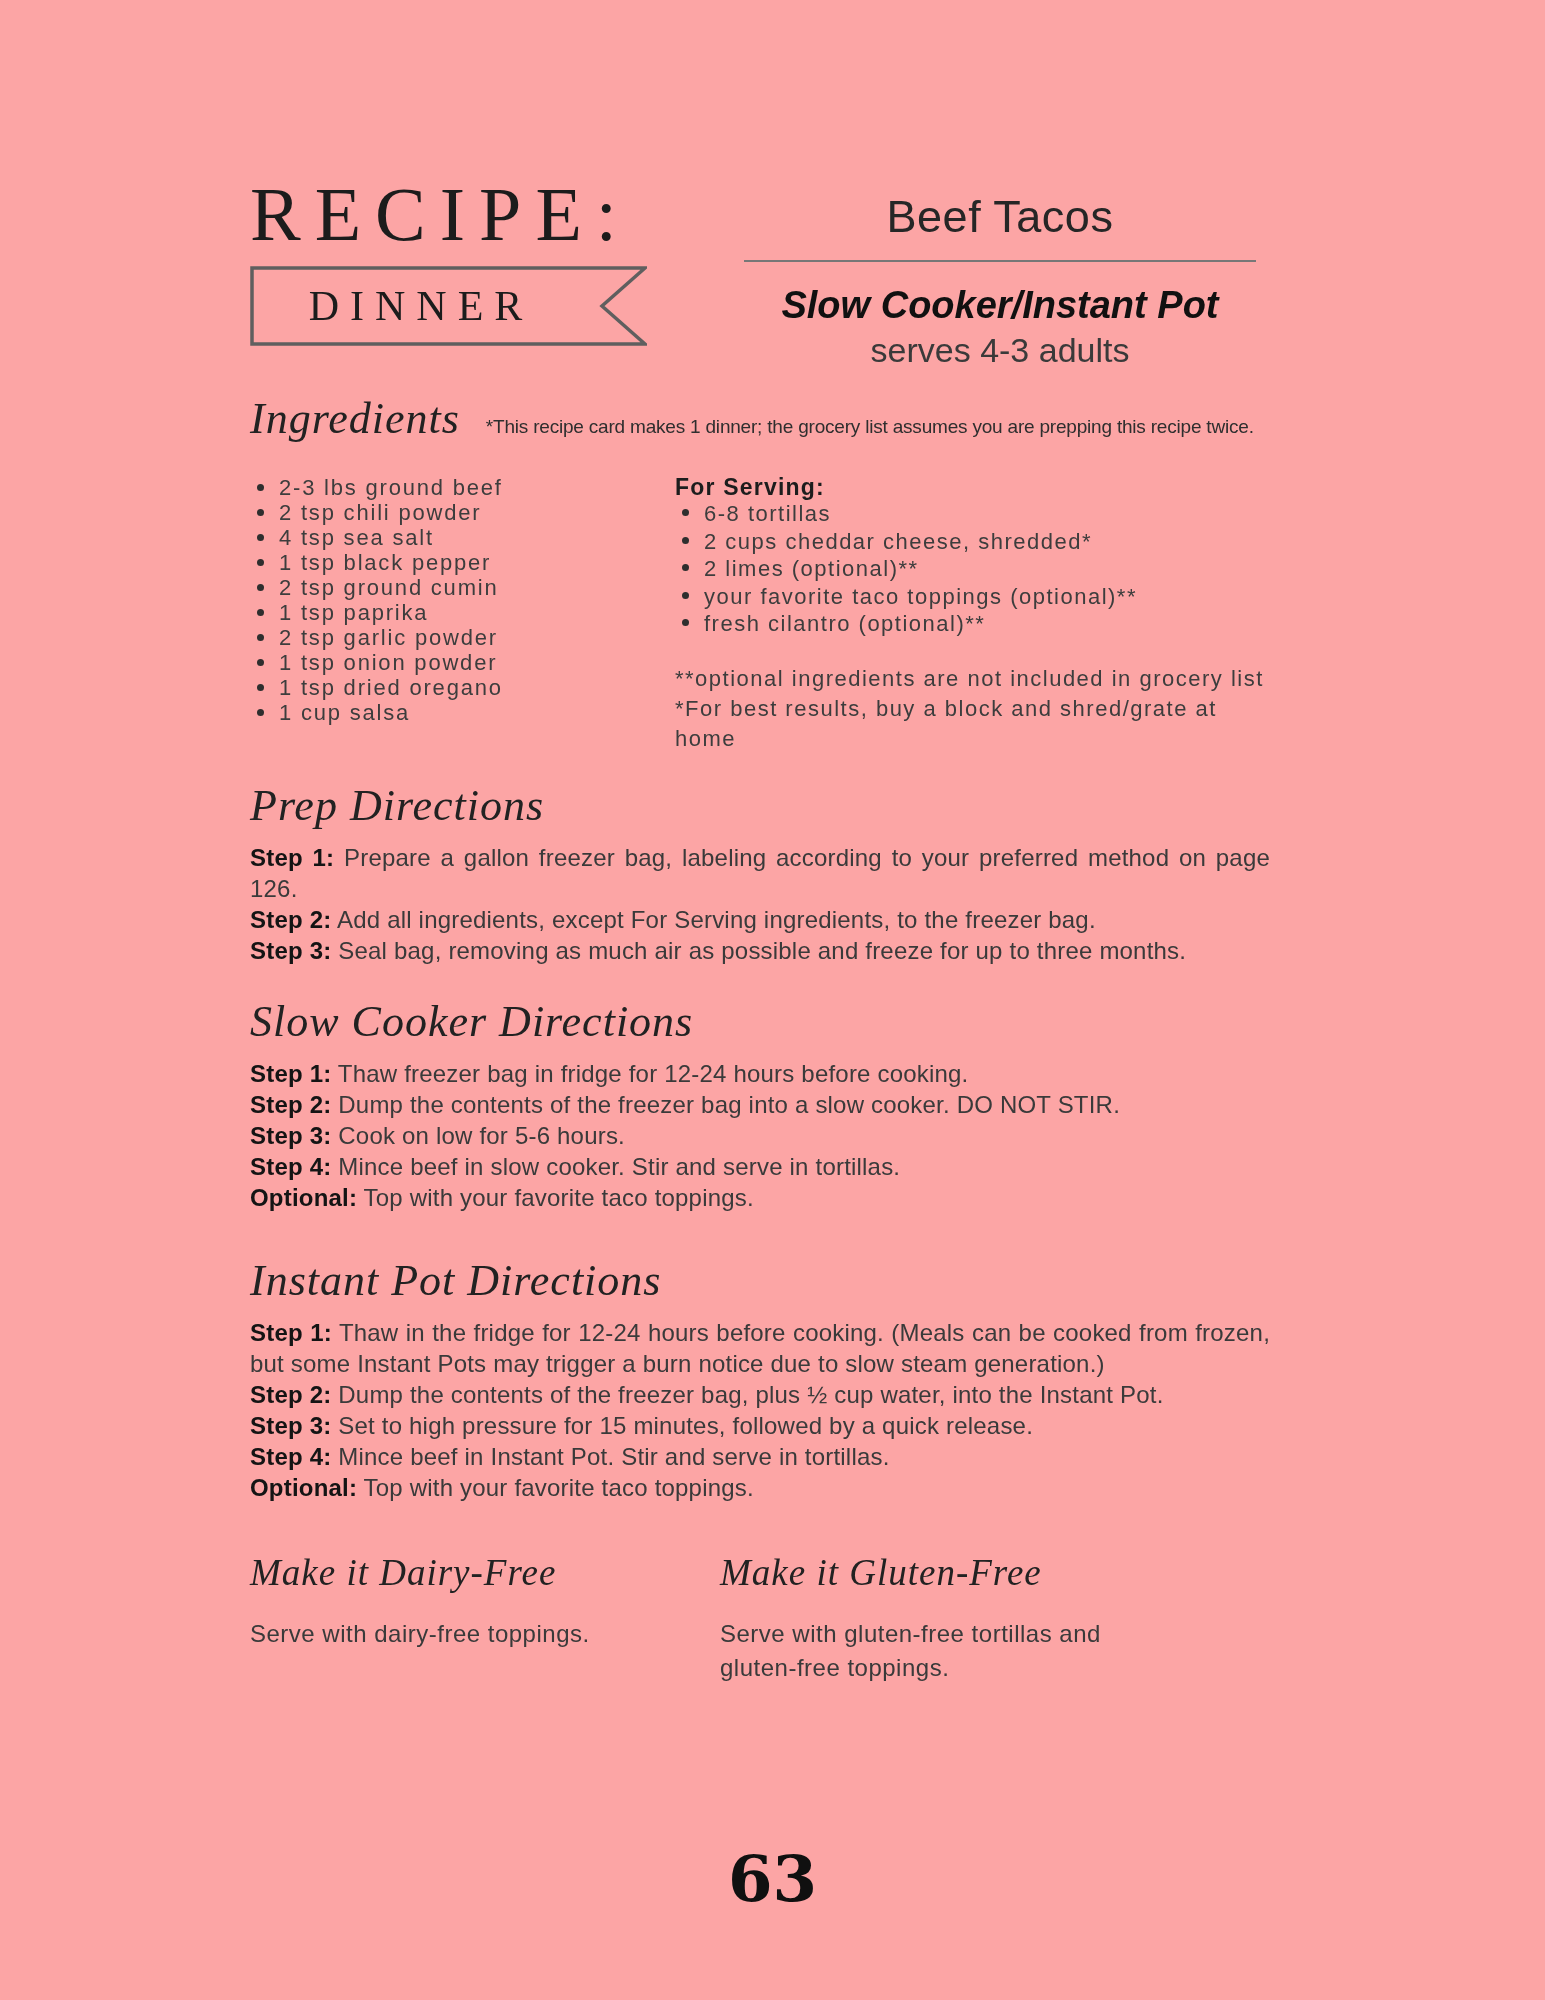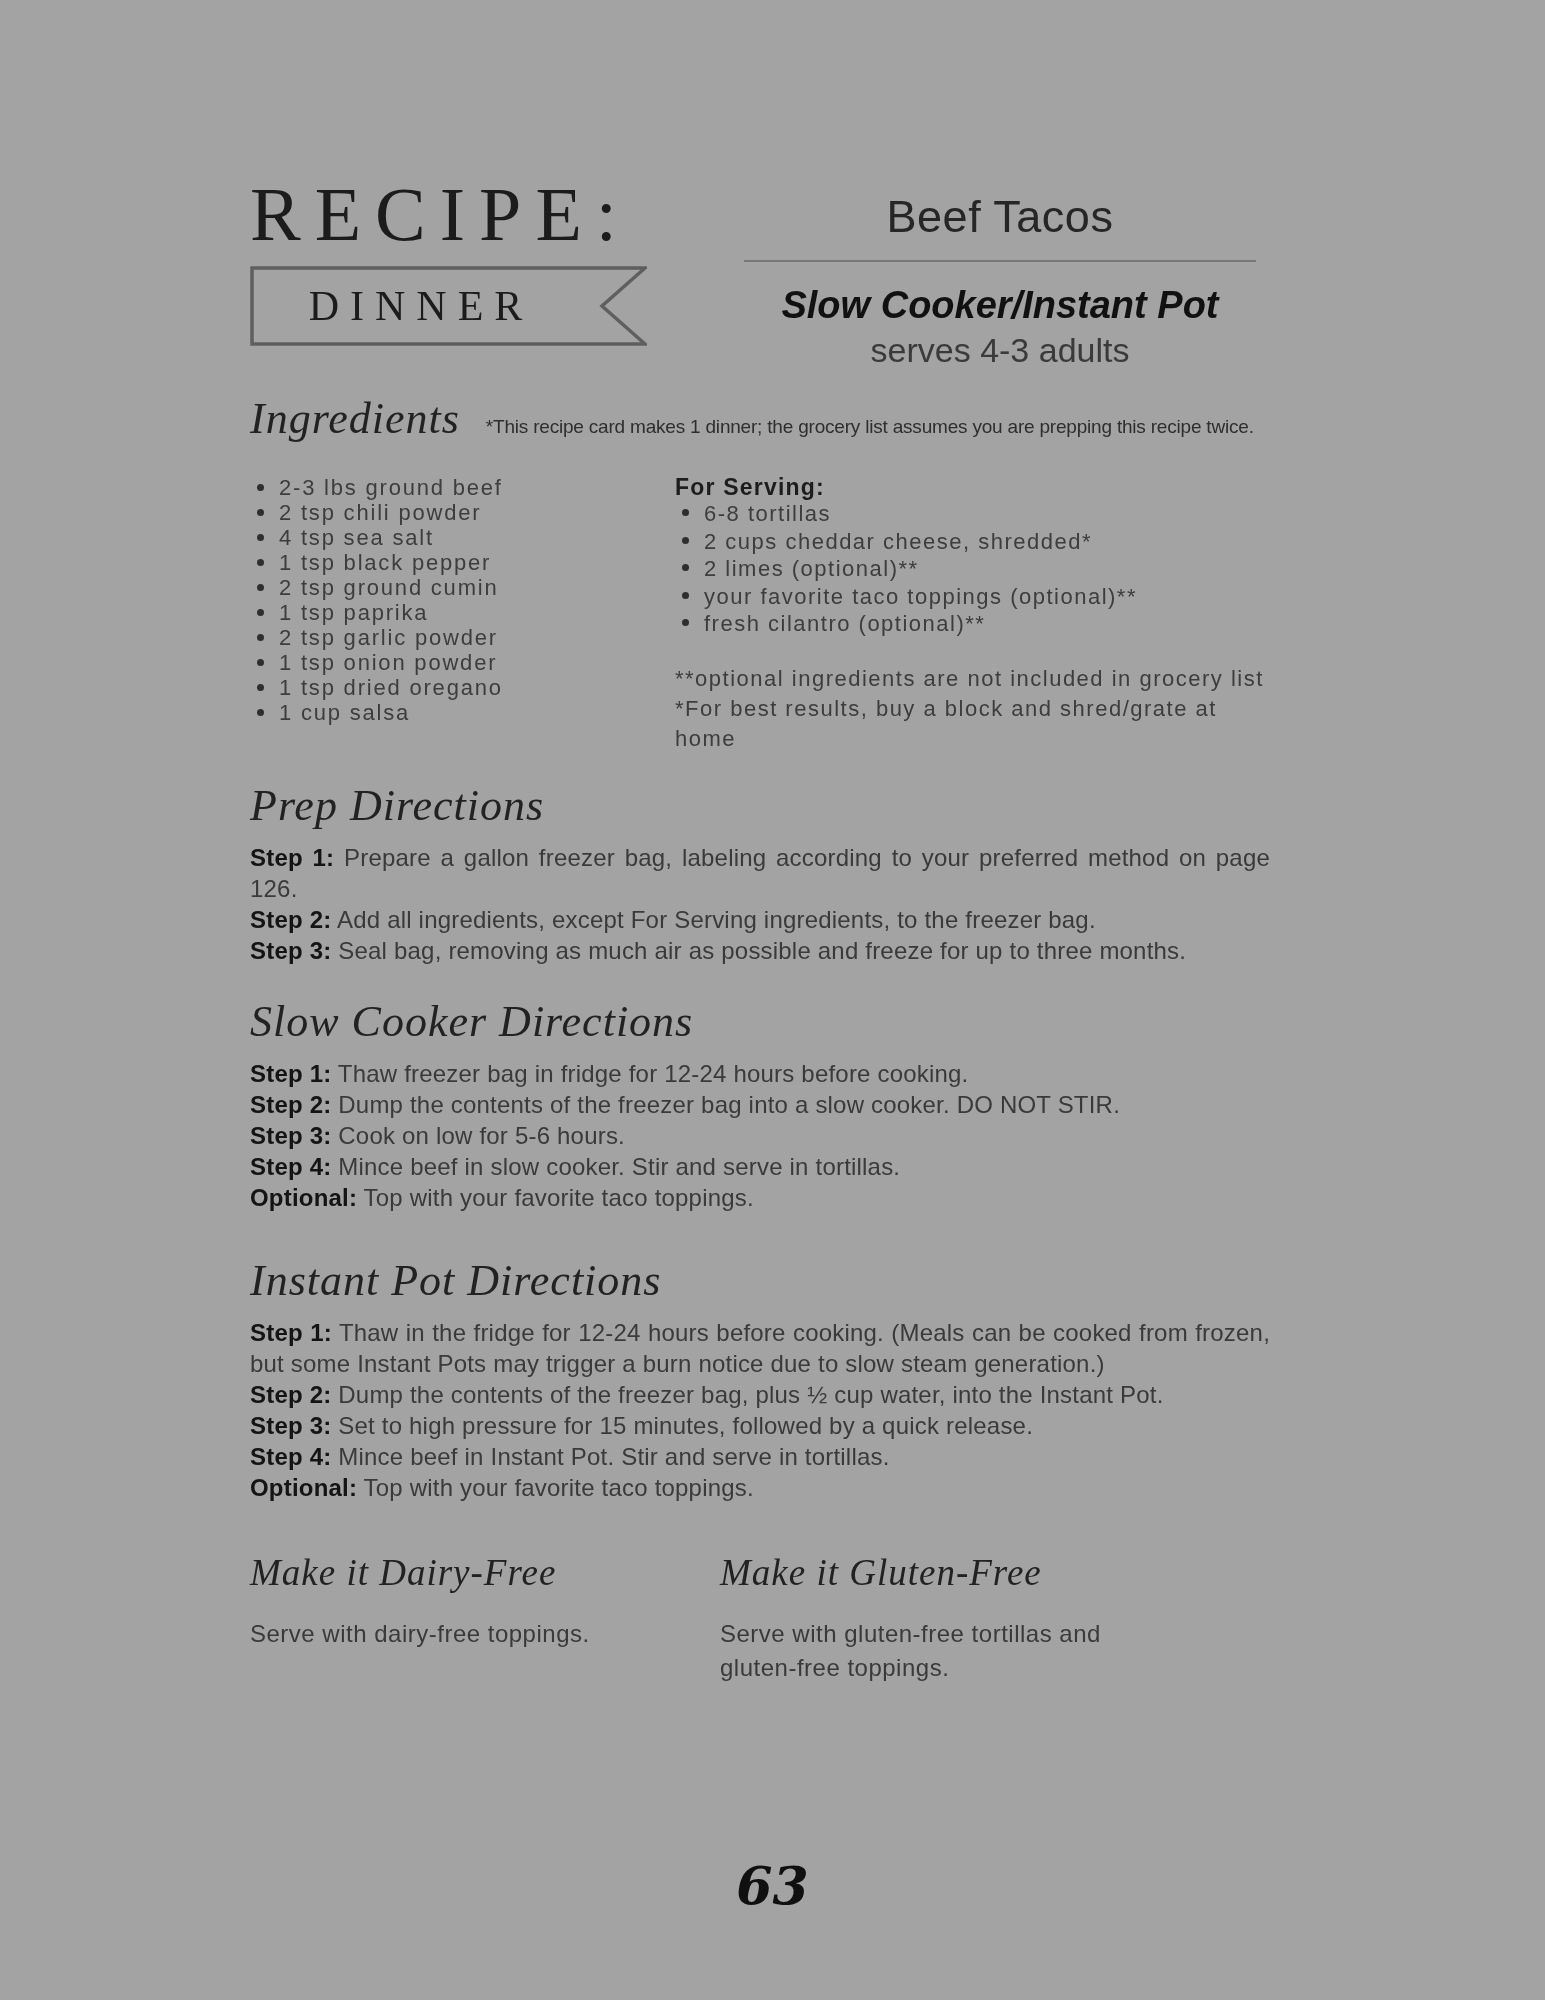--- a/index.html
+++ b/index.html
@@ -1,18 +1,18 @@
 <!DOCTYPE html>
 <html><head>
 <meta charset="utf-8">
 <style>
   * { box-sizing: border-box; }
   html,body { margin:0; padding:0; background:#ffffff; }
   body { font-family:"Liberation Sans", sans-serif; color:#3c3c3c; }
-  .page { position:relative; width:1545px; height:2000px; background:#a3a3a3; overflow:hidden; }
+  .page { position:relative; width:1545px; height:2000px; background:#fca5a5; overflow:hidden; }
   .content { padding:0 275px 0 250px; }
 
   
   .header { display:flex; justify-content:space-between; padding-top:176px; }
   .recipe-label { font-family:"Liberation Serif", serif; font-weight:400; font-size:76px;
                   letter-spacing:14px; color:#1c1c1c; line-height:1; white-space:nowrap; }
   .banner { position:relative; width:397px; height:80px; margin-top:14px; }
   .banner svg { position:absolute; left:0; top:0; }
   .banner-label { position:absolute; inset:0; display:flex; align-items:center; justify-content:center;
                   padding-right:55px; font-family:"Liberation Serif", serif; font-size:42px;
@@ -48,21 +48,21 @@
 
   
   .variants { display:flex; margin-top:48px; }
   .variant { width:470px; }
   .variant .section-heading { font-size:37px; line-height:44px; }
   .variant-text { margin-top:22px; font-size:24px; line-height:34px; letter-spacing:0.5px;
                   color:#3a3a3a; width:400px; }
 
   
   .page-number { position:absolute; left:0; right:0; bottom:84px; text-align:center;
-                 font-family:"DejaVu Serif", serif; font-weight:bold; font-size:52px; color:#101010;font-style:italic; }
+                 font-family:"DejaVu Serif", serif; font-weight:bold; font-size:64px; color:#101010; }
 </style>
 </head>
 <body>
 
 <div class="page">
   <div class="content">
 
     <div class="header">
       <div>
         <div class="recipe-label">RECIPE:</div>

